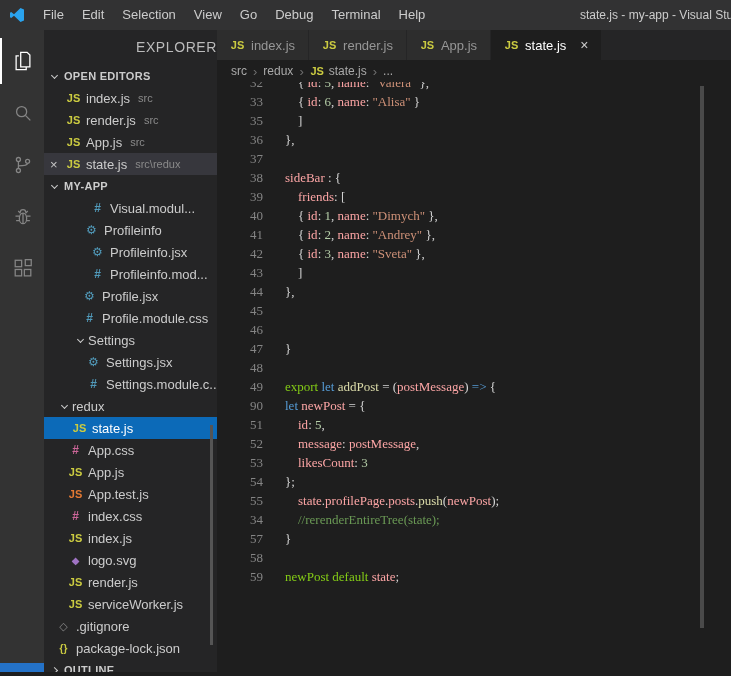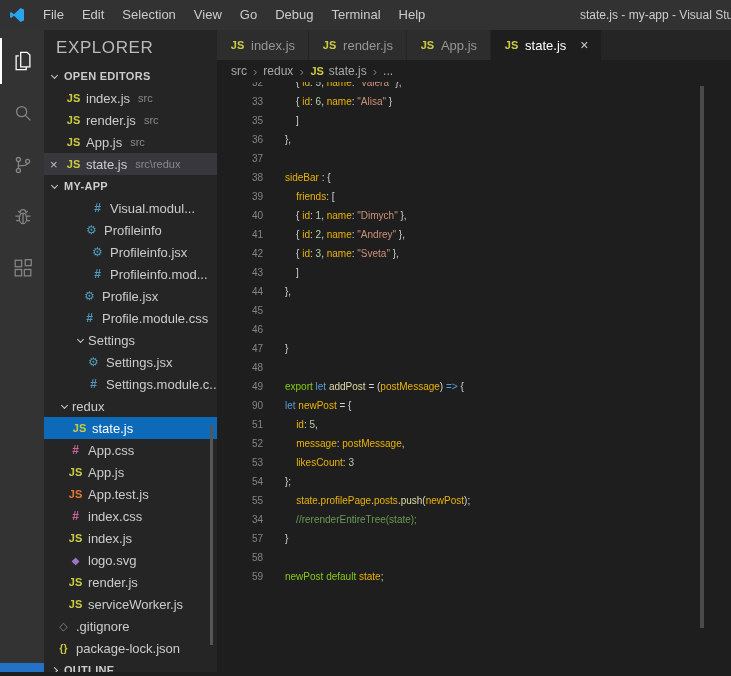--- a/index.html
+++ b/index.html
@@ -23,22 +23,22 @@
   .activitybar { width:44px; background:#333333; flex:none; display:flex;
     flex-direction:column; align-items:center; padding-top:8px; position:relative; }
   .ab-item { width:44px; height:46px; display:flex; align-items:center; justify-content:center;
     color:#858585; border-left:2px solid transparent; margin-bottom:6px; }
   .ab-item.active { color:#ffffff; border-left:2px solid #ffffff; }
   .status-stub { position:absolute; left:0; bottom:0; width:44px; height:9px; background:#2472c8; }
 
   
   .sidebar { width:173px; background:#252526; color:#cccccc; font-size:13px; flex:none;
     position:relative; overflow:hidden; display:flex; flex-direction:column; }
-  .sidebar-title { height:35px; line-height:35px; padding-left:12px; font-size:17px;
-    color:#bbbbbb; letter-spacing:.6px; flex:none; }
+  .sidebar-title { height:35px; line-height:35px; padding-left:12px; font-size:14px;
+    color:#bbbbbb; letter-spacing:.6px; flex:none;text-align:right; }
   .section-header { height:22px; display:flex; align-items:center; gap:7px; padding-left:8px;
     font-size:11px; font-weight:bold; color:#cccccc; letter-spacing:.3px; flex:none; }
   .chev { width:5px; height:5px; border-right:1px solid #cccccc; border-bottom:1px solid #cccccc;
     display:inline-block; flex:none; }
   .chev.down { transform:rotate(45deg); margin-top:-2px; }
   .chev.right { transform:rotate(-45deg); }
   .oe-row { height:22px; display:flex; align-items:center; gap:5px; padding-left:22px;
     position:relative; white-space:nowrap; }
   .oe-row.active { background:#37373d; }
   .oe-close { position:absolute; left:6px; color:#c5c5c5; font-size:13px; }
@@ -65,27 +65,27 @@
   .tabbar { height:30px; background:#252526; display:flex; flex:none; }
   .tab { display:flex; align-items:center; gap:6px; padding:0 13px; font-size:13px;
     background:#2d2d2d; color:#969696; border-right:1px solid #252526; }
   .tab.active { background:#1e1e1e; color:#ffffff; }
   .tab-close { margin-left:8px; font-size:14px; color:#cccccc; }
   .breadcrumbs { height:22px; display:flex; align-items:center; gap:6px; padding-left:14px;
     font-size:12px; color:#a9a9a9; flex:none; }
   .crumb { display:flex; align-items:center; gap:4px; }
   .crumb-sep { color:#6e6e6e; font-size:13px; }
   .code { flex:1; overflow:hidden; }
-  .code-inner { margin-top:-9px; font-family:Liberation Sans, sans-serif;
-    font-size:10px; }
+  .code-inner { margin-top:-9px; font-family:Liberation Serif, serif;
+    font-size:13px; }
   .code-line { height:19px; line-height:19px; display:flex; white-space:pre; }
   .ln { display:inline-block; width:46px; flex:none; text-align:right; color:#858585; }
   .lc { padding-left:22px; }
   .tk-p    { color:#d4d4d4; }
-  .tk-prop { color:#eab308; }
+  .tk-prop { color:#fca5a5; }
   .tk-num  { color:#b5cea8; }
   .tk-str  { color:#ce9178; }
   .tk-kw   { color:#84cc16; }
   .tk-kw2  { color:#569cd6; }
   .tk-fn   { color:#dcdcaa; }
   .tk-cm   { color:#6a9955; }
   .ed-scroll { position:absolute; right:27px; top:56px; width:4px; height:542px; background:#4a4a4a; }
 </style>
 </head>
 <body>

